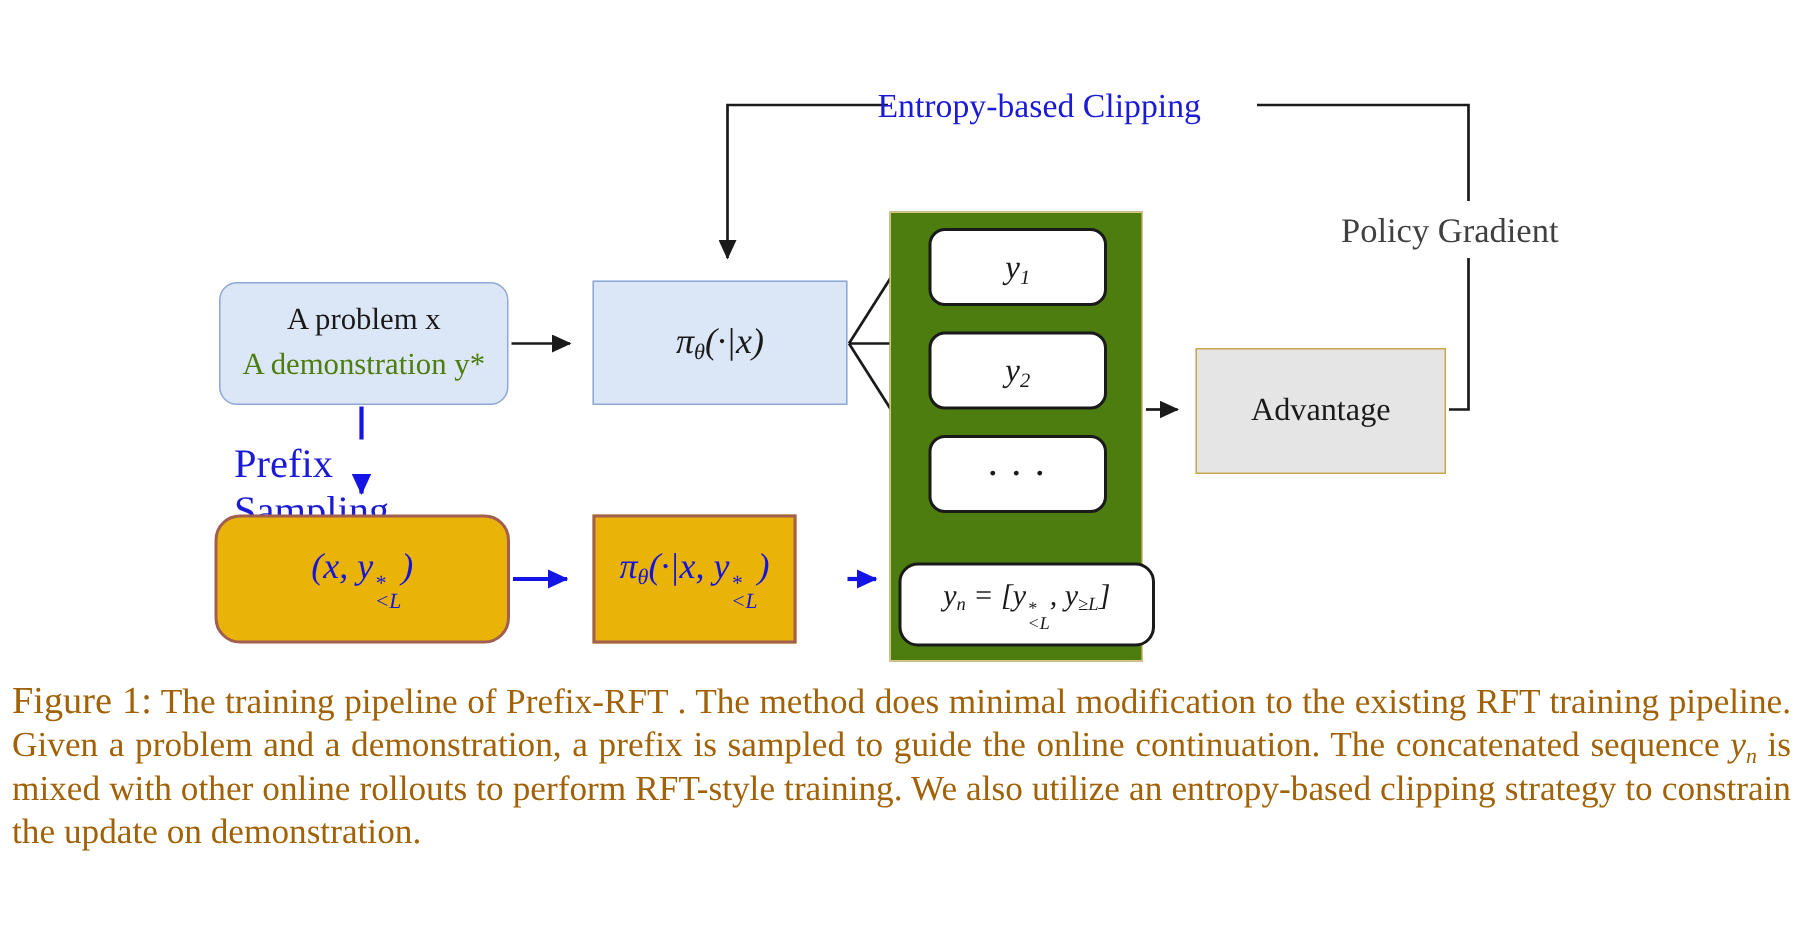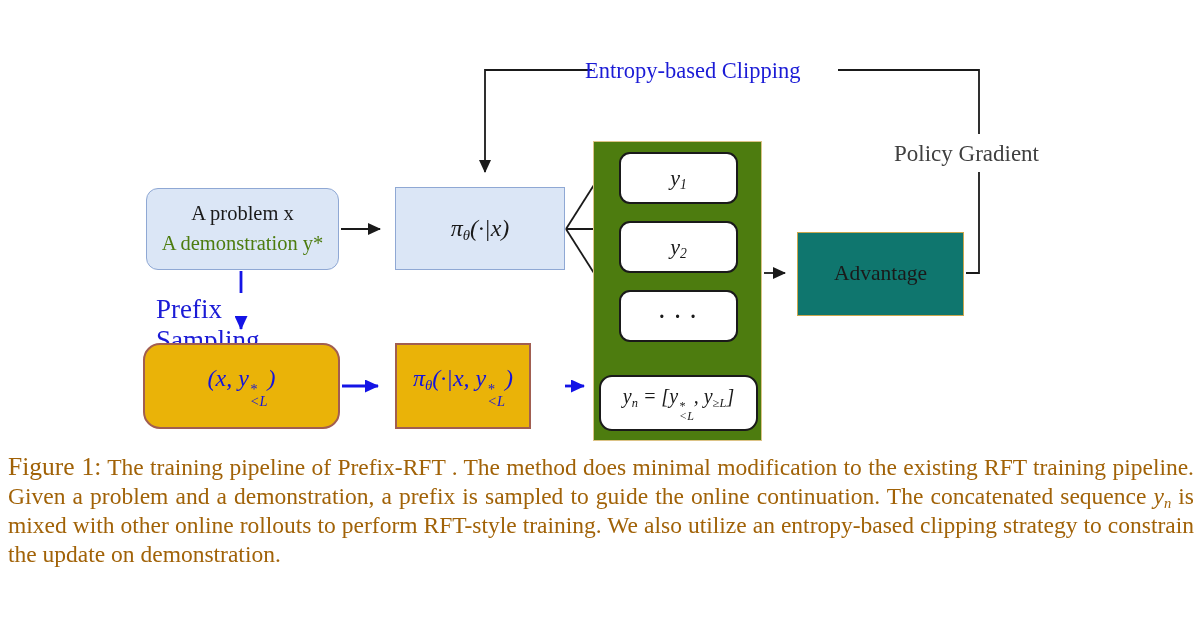--- a/index.html
+++ b/index.html
@@ -19,25 +19,25 @@
   .box-problem .l2{color:#4d7c0f;}
   .box-pi{left:395px;top:187px;width:170px;height:83px;font-size:24px;font-style:italic;}
   .yellow-cont{left:593px;top:141px;width:169px;height:300px;background:#4d7c0f;border:1.5px solid #dcc386;position:absolute;box-sizing:border-box;}
   .rollout{
     position:absolute;left:25px;width:119px;height:52px;background:#ffffff;border:2px solid #1a1a1a;
     border-radius:11px;display:flex;align-items:center;justify-content:center;
     font-size:22px;font-style:italic;box-sizing:border-box;
   }
   .r1{top:10px;} .r2{top:79px;} .r3{top:148px;font-style:normal;font-weight:bold;font-size:20px;letter-spacing:2px;}
   .ynbox{
-    position:absolute;left:5px;top:233px;width:159px;height:56px;background:#ffffff;border:2px solid #1a1a1a;
+    position:absolute;left:5px;top:233px;width:171px;height:56px;background:#ffffff;border:2px solid #1a1a1a;
     border-radius:13px;display:flex;align-items:center;justify-content:center;
     font-size:20px;font-style:italic;box-sizing:border-box;
   }
-  .advbox{left:797px;top:232px;width:167px;height:84px;background:#0f766e;border:1.5px solid #c9a74e;font-size:21.5px;line-height:1.35;}
+  .advbox{left:797px;top:232px;width:167px;height:84px;background:#e5e5e5;border:1.5px solid #c9a74e;font-size:21.5px;line-height:1.35;}
   .redbox{background:#eab308;border:2px solid #a15e51;color:#1414dd;}
   .box-prefix{left:143px;top:343px;width:197px;height:86px;border-radius:17px;font-size:24px;font-style:italic;}
   .box-pi2{left:395px;top:343px;width:136px;height:86px;font-size:24px;font-style:italic;}
 
   
   .lbl{position:absolute;text-align:left;}
   .lbl-entropy{left:585px;top:58px;width:250px;font-size:22.5px;color:#1b1bd6;}
   .lbl-policy{left:894px;top:141px;width:180px;font-size:23px;color:#404040;}
   .lbl-prefix{left:156px;top:294px;width:175px;font-size:27px;color:#1b1bd6;}
 

